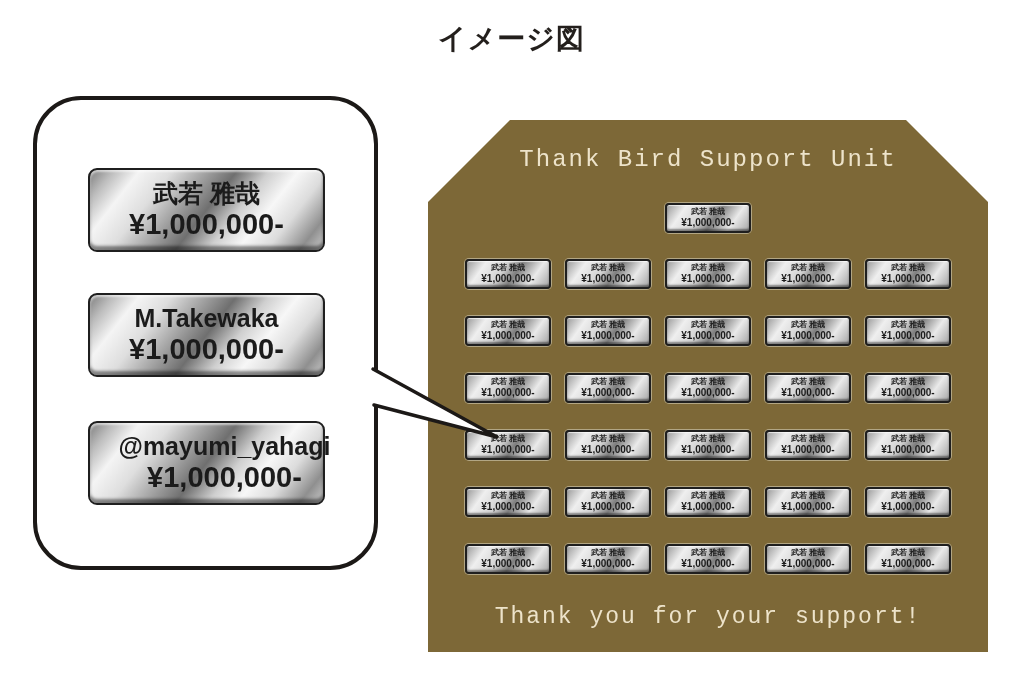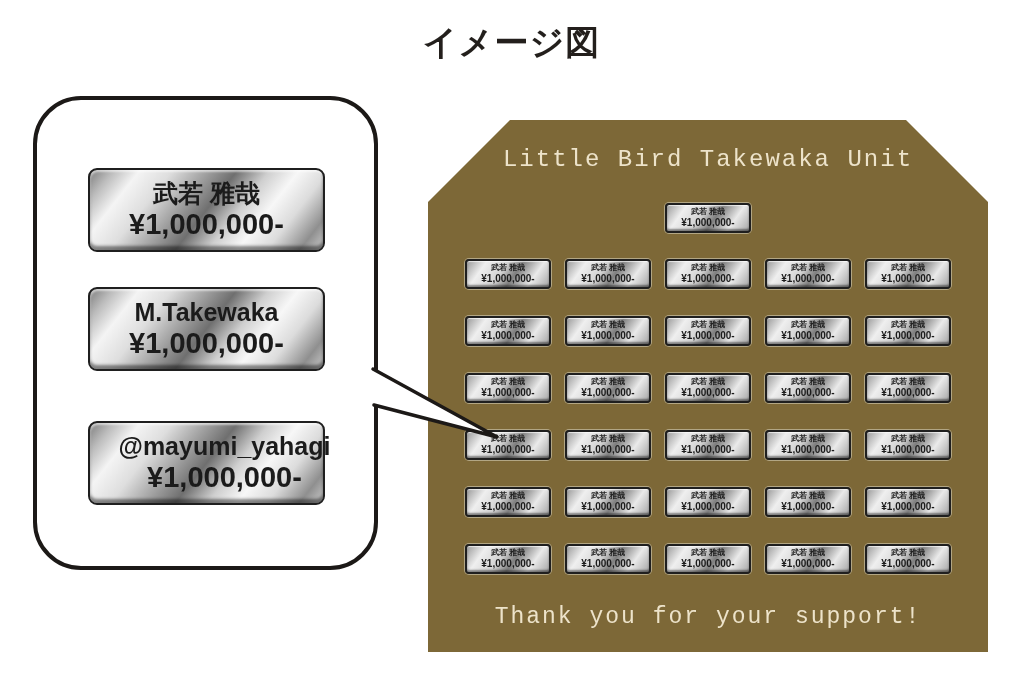--- a/index.html
+++ b/index.html
@@ -13,21 +13,21 @@
     background: #ffffff;
     overflow: hidden;
   }
 
   .main-title {
     position: absolute;
     top: 20px;
     left: 0;
     width: 1023px;
     text-align: center;
-    font-size: 34px;
+    font-size: 28px;
     font-weight: bold;
     color: #231f1c;
     letter-spacing: 1px;
   }
 
   
   .bubble {
     position: absolute;
     left: 33px;
     top: 96px;
@@ -63,21 +63,21 @@
     color: #1b1b1b;
     white-space: nowrap;
   }
   .big-plate .plate-amount {
     font-size: 29px;
     font-weight: 600;
     color: #1b1b1b;
     white-space: nowrap;
   }
   .big-plate-1 { top: 68px; }
-  .big-plate-2 { top: 187px; }
+  .big-plate-2 { top: 193px; }
   .big-plate-3 { top: 321px; padding-left: 36px; }
 
   
   .beak-svg {
     position: absolute;
     inset: 0;
     width: 1023px;
     height: 682px;
     z-index: 5;
     pointer-events: none;
@@ -190,21 +190,21 @@
       <span class="plate-name">M.Takewaka</span>
       <span class="plate-amount">¥1,000,000-</span>
     </div>
     <div class="big-plate big-plate-3">
       <span class="plate-name">@mayumi_yahagi</span>
       <span class="plate-amount">¥1,000,000-</span>
     </div>
   </div>
 
   <div class="board" style="background: rgb(125, 104, 55);">
-    <div class="board-title" style="color: rgb(237, 227, 202);">Little Bird Takewaka Unit</div>
+    <div class="board-title" style="color: rgb(237, 227, 202);">Thank Bird Support Unit</div>
 
     <div class="single-plate-wrap">
   <div class="small-plate">
     <span class="sp-name">武若 雅哉</span>
     <span class="sp-amount">¥1,000,000-</span>
   </div>
 </div>
 
     <div class="plate-grid">
         <div class="plate-row">

